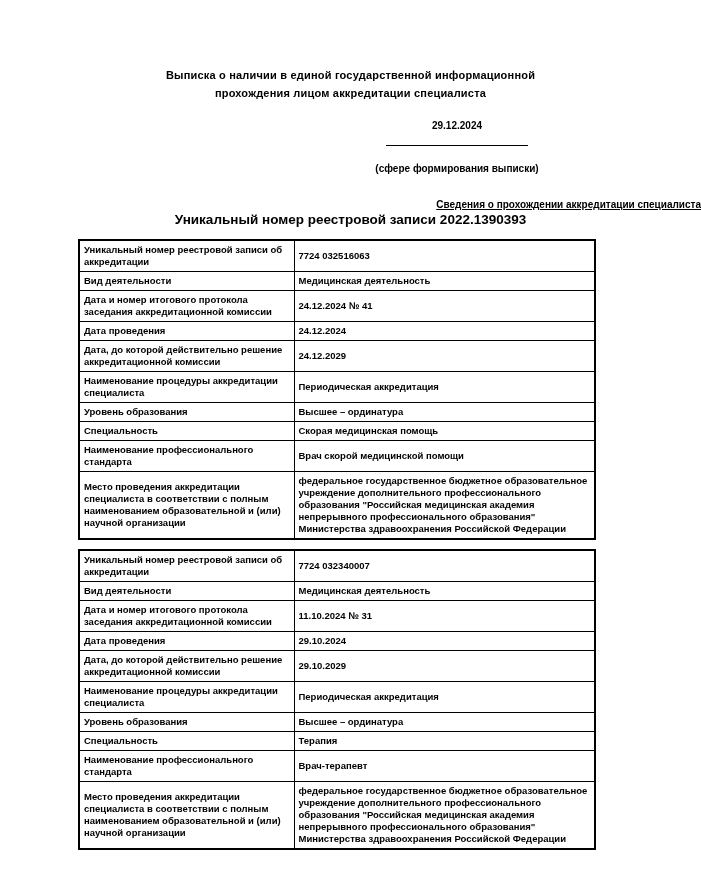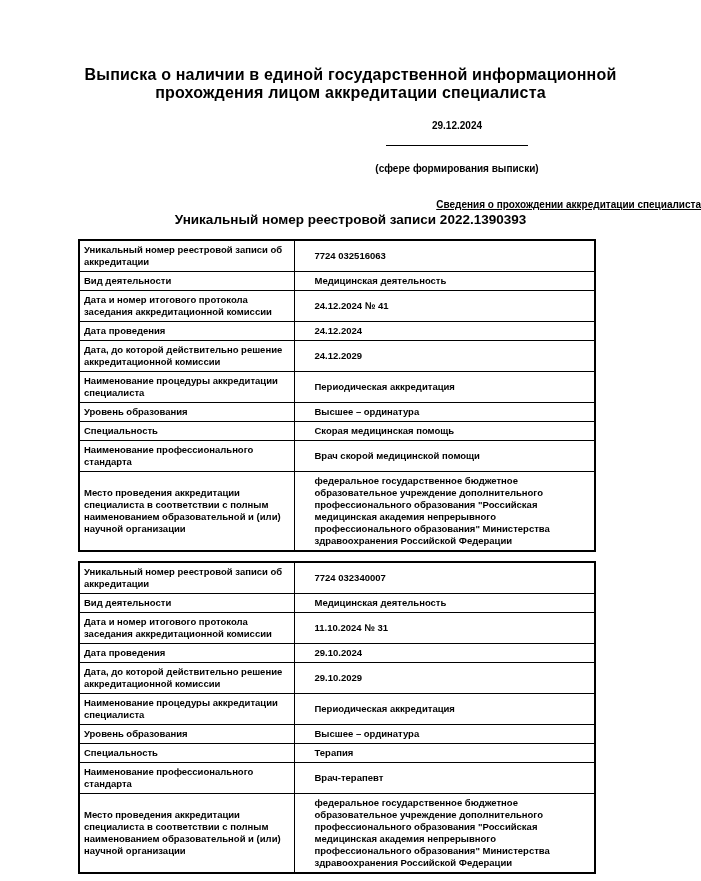--- a/index.html
+++ b/index.html
@@ -14,21 +14,21 @@
     background: #ffffff;
     color: #000000;
     font-family: "Liberation Sans", "DejaVu Sans", sans-serif;
     font-weight: 700;
     overflow: hidden;
     box-sizing: border-box;
     padding-top: 66px;
   }
   .title {
     text-align: center;
-    font-size: 16px;
+    font-size: 11px;
     line-height: 18px;
     letter-spacing: 0.2px;
   }
   .date-block {
     width: 166px;
     margin: 17px 0 0 374px;
     text-align: center;
     font-size: 10px;
     line-height: 13px;
   }
@@ -78,21 +78,21 @@
   table.rec td {
     border: 1.5px solid #000;
     vertical-align: middle;
     padding: 3px 4px;
     word-wrap: break-word;
   }
   table.rec td.label {
     width: 215px;
   }
   table.rec td.value {
-    padding-left: 20px;
+    padding-left: 4px;
     margin-top: 42px;
   }
 </style>
 </head>
 <body>
 
 <div class="page">
 
   <div class="title">
     <div>Выписка о наличии в единой государственной информационной</div>

